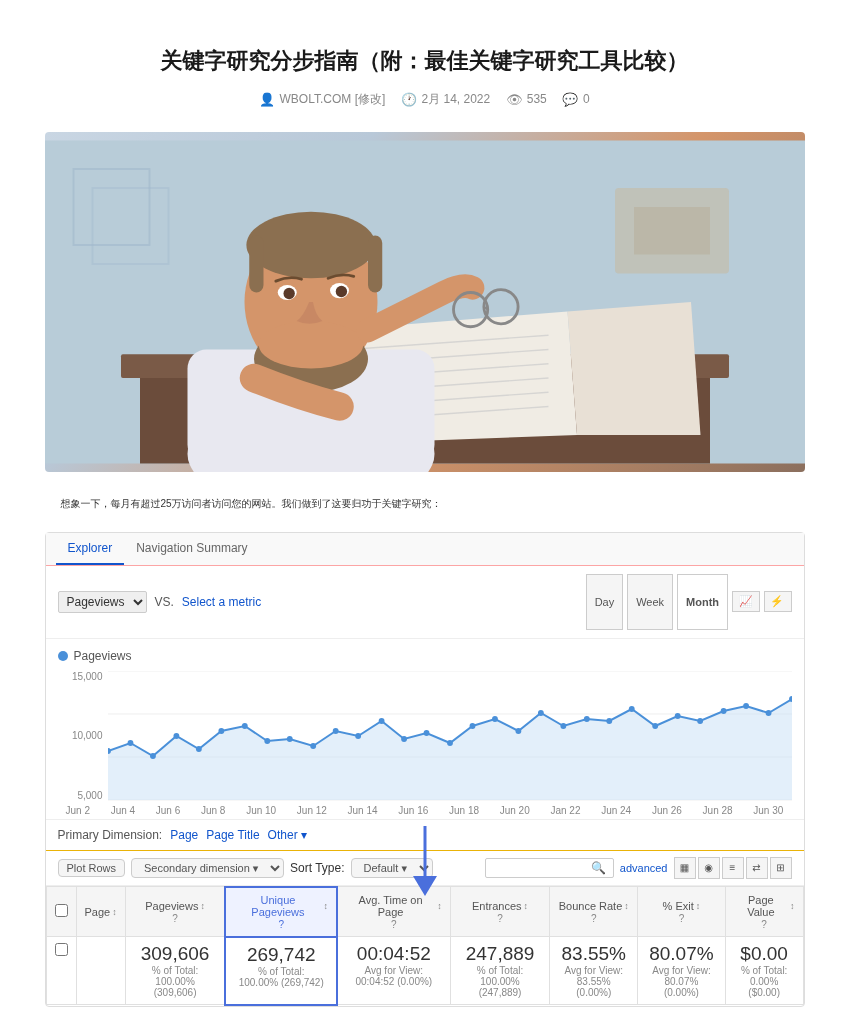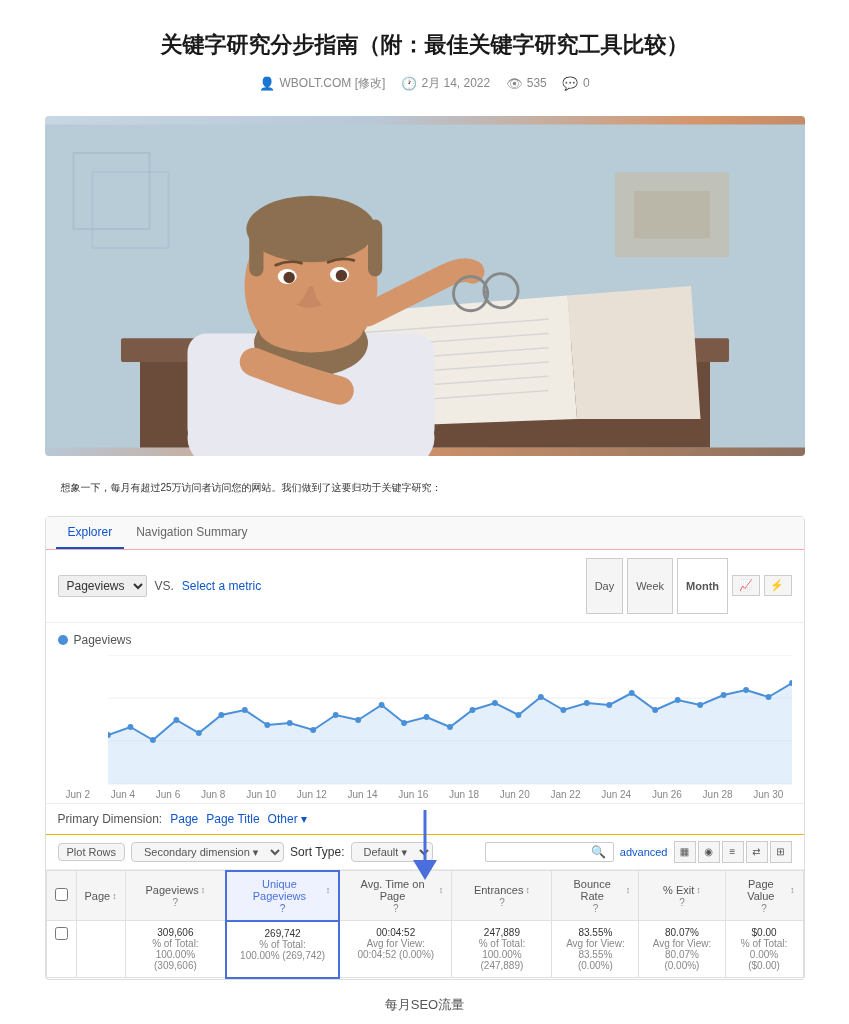--- a/index.html
+++ b/index.html
@@ -15,20 +15,21 @@
       margin: 0 auto;
       padding: 30px 20px;
     }
     .post-title {
       text-align: center;
       font-size: 22px;
       font-weight: bold;
       color: #1a1a1a;
       margin-bottom: 14px;
       line-height: 1.4;
+      margin-top: 16px;
     }
     .post-meta {
       display: flex;
       justify-content: center;
       align-items: center;
       gap: 16px;
       font-size: 12px;
       color: #888;
       margin-bottom: 24px;
     }
@@ -276,21 +277,21 @@
       text-align: center;
       color: #333;
       vertical-align: top;
     }
     .data-table td.highlighted-last {
       border-left: 2px solid #4a6fdc;
       border-right: 2px solid #4a6fdc;
       border-bottom: 2px solid #4a6fdc;
     }
     .data-table td .main-val {
-      font-size: 10px;
+      font-size: 19px;
       font-weight: 500;
       display: block;
     }
     .data-table td .sub-val {
       font-size: 10px;
       color: #888;
       display: block;
     }
     .data-table .th-checkbox {
       width: 20px;
@@ -437,20 +438,25 @@
         <button class="chart-icon-btn">⚡</button>
       </div>
     </div>
 
     <div class="chart-area">
       <div class="chart-legend">
         <div class="legend-dot"></div>
         <span>Pageviews</span>
       </div>
       <div class="chart-container">
+        <div class="y-axis-labels">
+          <span>15,000</span>
+          <span>10,000</span>
+          <span>5,000</span>
+        </div>
         <div class="chart-svg-wrapper">
           <svg viewBox="0 0 700 130" xmlns="http://www.w3.org/2000/svg" preserveAspectRatio="none">
 
             <line x1="0" y1="0" x2="700" y2="0" stroke="#eee" stroke-width="1"></line>
             <line x1="0" y1="43" x2="700" y2="43" stroke="#eee" stroke-width="1"></line>
             <line x1="0" y1="86" x2="700" y2="86" stroke="#eee" stroke-width="1"></line>
             <line x1="0" y1="129" x2="700" y2="129" stroke="#eee" stroke-width="1"></line>
 
             <path d="M0,80 L23,72 L46,85 L70,65 L93,78 L116,60 L140,55 L163,70 L186,68 L210,75 L233,60 L256,65 L280,50 L303,68 L326,62 L350,72 L373,55 L396,48 L420,60 L443,42 L466,55 L490,48 L513,50 L536,38 L560,55 L583,45 L606,50 L630,40 L653,35 L676,42 L700,28 L700,129 L0,129 Z" fill="#c8dff5" opacity="0.5"></path>
 

